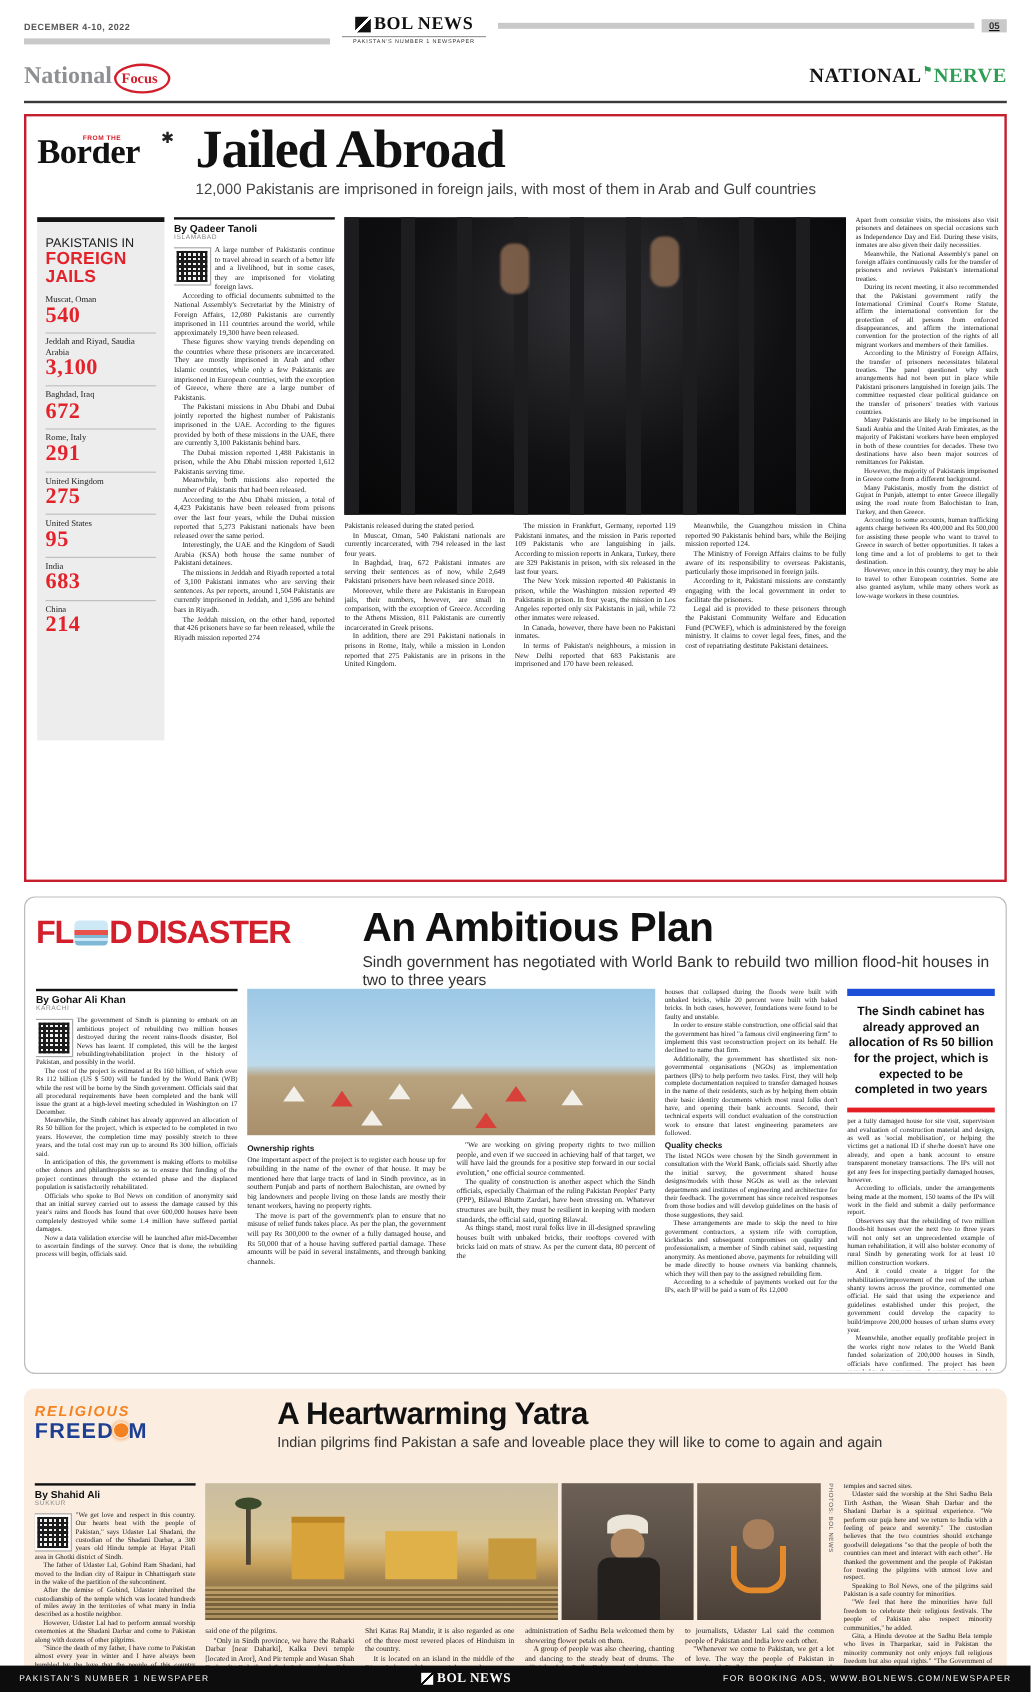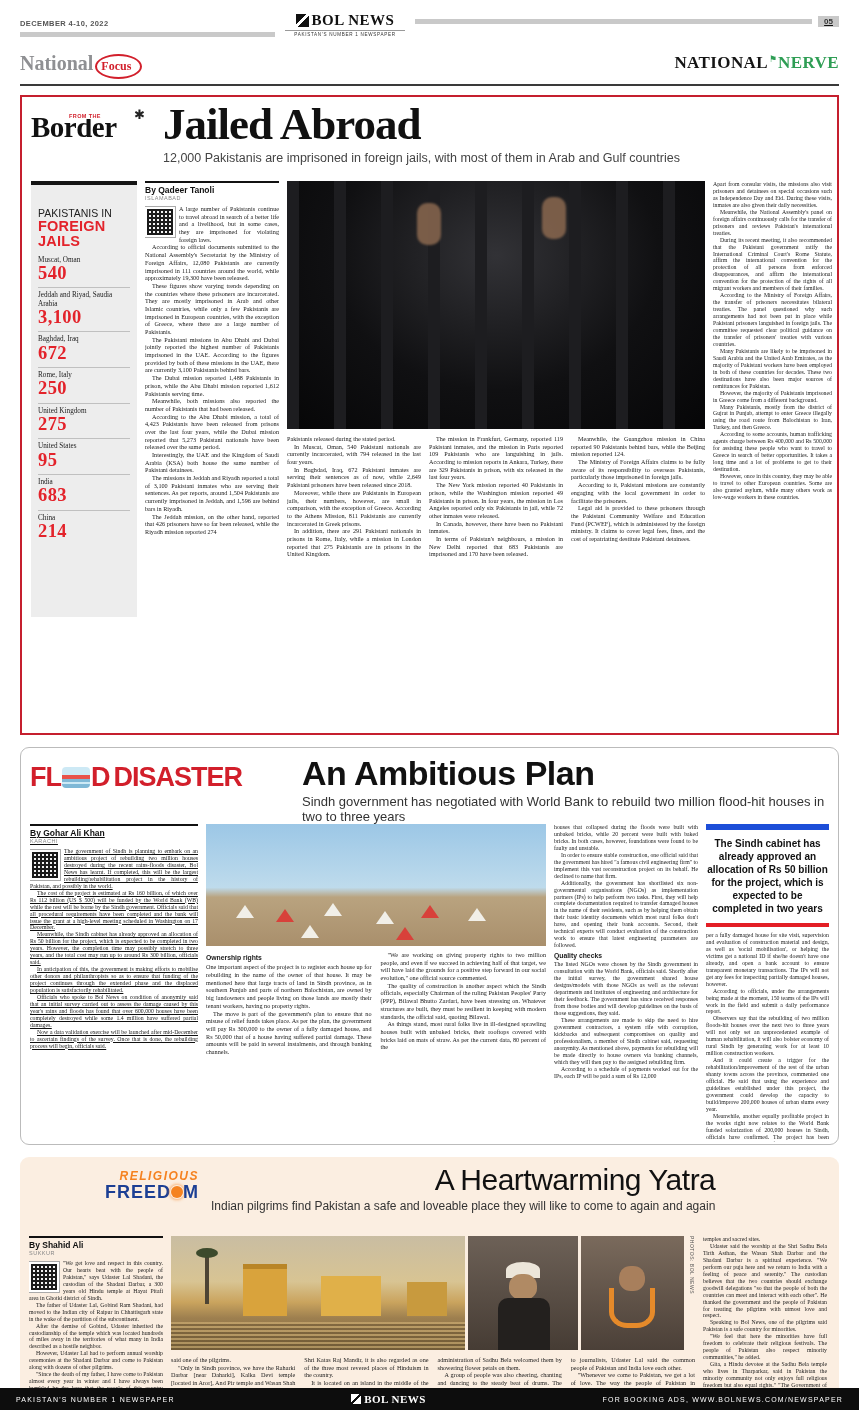--- a/index.html
+++ b/index.html
@@ -53,21 +53,21 @@
   .kicker-border { position:relative; width:118px; margin-top:8px; flex:none; }
   .k-main { font-family:"Liberation Serif",serif; font-weight:bold; font-size:29px; color:#111; letter-spacing:-.5px; }
   .k-top { position:absolute; top:2px; left:37px; color:#d21f2b; font-family:"Liberation Sans",sans-serif;
            font-size:5.5px; font-weight:bold; letter-spacing:.4px; background:#fff; padding:0 1px; }
   .wire { position:absolute; top:-4px; right:4px; font-size:13px; color:#222; }
   .a1h { font-family:"Liberation Serif",serif; font-size:45px; font-weight:bold; margin:0; line-height:.95; letter-spacing:-1px; }
   .sub1 { font-family:"Liberation Sans",sans-serif; font-size:12.5px; color:#444; margin:5px 0 0; font-weight:normal; }
   .a1-body { display:flex; gap:8px; height:436px; }
   .jail-sidebar { width:106px; flex:none; background:#ededed; border-top:4px solid #151515; padding:6px 7px;
                   font-family:"Liberation Sans",sans-serif; overflow:hidden; }
-  .js-t1 { font-size:10.5px; color:#222; margin-top:16px; }
+  .js-t1 { font-size:10.5px; color:#222; margin-top:6px; }
   .js-t2 { font-size:14.5px; font-weight:bold; color:#e3232b; line-height:1.02; letter-spacing:.2px; }
   .js-item { padding-top:3px; margin-top:4px;font-family:Liberation Serif, serif; }
   .js-item + .js-item { border-top:1px solid #c0c0c0; }
   .js-loc { font-size:7.2px; color:#222; line-height:1.15; }
   .js-num { font-size:18.5px; font-weight:800; color:#e3232b; line-height:1.05; letter-spacing:.4px; }
   .a1-col1 { width:134px; flex:none; }
   .a1-center { width:418px; flex:none; display:flex; flex-direction:column; gap:6px; }
   .jail-photo { height:248px; position:relative; overflow:hidden;
     background:
       repeating-linear-gradient(90deg,#1d1d20 0 12px, rgba(0,0,0,0) 12px 47px),
@@ -80,42 +80,42 @@
   
   .a2 { margin:12px 20px 0; border:1px solid #bbb; border-radius:9px; padding:8px 9px; height:398px; background:#fff; }
   .a2-head { display:flex; gap:14px; align-items:flex-start; height:62px; }
   .kicker-flood { flex:none; width:258px; margin-top:6px; white-space:nowrap; }
   .fl { font-family:"Liberation Sans",sans-serif; font-weight:800; font-size:27px; color:#d21f2b; letter-spacing:-1px;text-align:center; }
   .flood-ico { display:inline-block; width:28px; height:21px; border-radius:4px; vertical-align:-2px; margin:0 1px;
     background:linear-gradient(180deg,#cde9f5 0 38%,#e8524a 38% 58%,#7fb8d6 58% 70%,#cde9f5 70% 82%,#7fb8d6 82%); }
   .a2h { font-family:"Liberation Sans",sans-serif; font-size:34px; font-weight:800; letter-spacing:-.5px; margin:0; line-height:1; }
   .sub2 { font-family:"Liberation Sans",sans-serif; font-size:13px; color:#333; margin:4px 0 0; font-weight:normal; }
   .a2-body { display:flex; gap:8px; height:308px; margin-top:6px; }
-  .a2-col1 { width:168px; flex:none;text-decoration:underline; }
+  .a2-col1 { width:168px; flex:none; }
   .a2-center { width:340px; flex:none; display:flex; flex-direction:column; gap:5px; }
   .flood-photo { height:122px; position:relative; overflow:hidden;
     background:linear-gradient(180deg,#9cc7e6 0%,#bedbec 52%,#b9a37f 60%,#a98f6c 100%); }
   .tent { position:absolute; width:0; height:0; border-left:9px solid transparent; border-right:9px solid transparent;
           border-bottom:13px solid #f1efe8; }
   .tent.red { border-bottom-color:#d8413a; }
   .cols2 { column-count:2; column-gap:9px; height:172px; }
   .a2-col4 { width:144px; flex:none; }
   .a2-col5 { width:123px; flex:none; }
   .pq { border-top:6px solid #1d4ed8; border-bottom:4px solid #e31e25; padding:7px 1px 8px; margin-bottom:5px;
         text-align:center; font-family:"Liberation Sans",sans-serif; font-weight:bold; font-size:10px; line-height:1.3; color:#111; }
 
   
   .a3 { margin:12px 20px 0; border-radius:9px; padding:8px 9px; height:345px; background:#fbeee1; }
-  .a3-head { display:flex; gap:12px; align-items:flex-start; height:66px;text-align:right; }
+  .a3-head { display:flex; gap:32px; align-items:flex-start; height:66px; }
   .kicker-rf { flex:none; width:170px; margin-top:4px; }
   .rf1 { color:#f58220; font-style:italic; font-weight:bold; font-family:"Liberation Sans",sans-serif; font-size:12px; letter-spacing:1.5px; }
   .rf2 { color:#1c3f94; font-weight:800; font-family:"Liberation Sans",sans-serif; font-size:18px; letter-spacing:1px; line-height:1; }
   .sun { display:inline-block; width:12px; height:12px; border-radius:50%; background:#f58220;
          box-shadow:0 0 0 1px #fbeee1, 0 0 3px 2px rgba(245,130,32,.55); }
-  .a3h { font-family:"Liberation Sans",sans-serif; font-size:30px; font-weight:400; letter-spacing:-.5px; margin:0; line-height:1; }
+  .a3h { font-family:"Liberation Sans",sans-serif; font-size:26px; font-weight:700; letter-spacing:-.5px; margin:0; line-height:1; }
   .sub3 { font-family:"Liberation Sans",sans-serif; font-size:12px; color:#333; margin:4px 0 0; font-weight:normal; }
   .a3-body { display:flex; gap:8px; height:248px; margin-top:5px; }
   .a3-col1 { width:134px; flex:none; }
   .a3-center { width:524px; flex:none; display:flex; flex-direction:column; gap:6px; }
   .a3-photos { display:flex; gap:3px; height:114px; }
   .temple-photo { width:296px; position:relative; overflow:hidden;
     background:linear-gradient(180deg,#c9bda2 0%,#d8c493 40%,#caa45e 58%,#9d7f4f 72%,#7d6740 100%); }
   .bldg { position:absolute; background:#d9a33c; }
   .b1 { left:72px; top:28px; width:44px; height:52px; border-top:5px solid #b98526; }
   .b2 { left:150px; top:40px; width:60px; height:40px; background:#e0b049; }
@@ -208,21 +208,21 @@
               <div class="js-num">3,100</div>
             </div>
 
             <div class="js-item">
               <div class="js-loc">Baghdad, Iraq</div>
               <div class="js-num">672</div>
             </div>
 
             <div class="js-item">
               <div class="js-loc">Rome, Italy</div>
-              <div class="js-num">250</div>
+              <div class="js-num">291</div>
             </div>
 
             <div class="js-item">
               <div class="js-loc">United Kingdom</div>
               <div class="js-num">275</div>
             </div>
 
             <div class="js-item">
               <div class="js-loc">United States</div>
               <div class="js-num">95</div>

